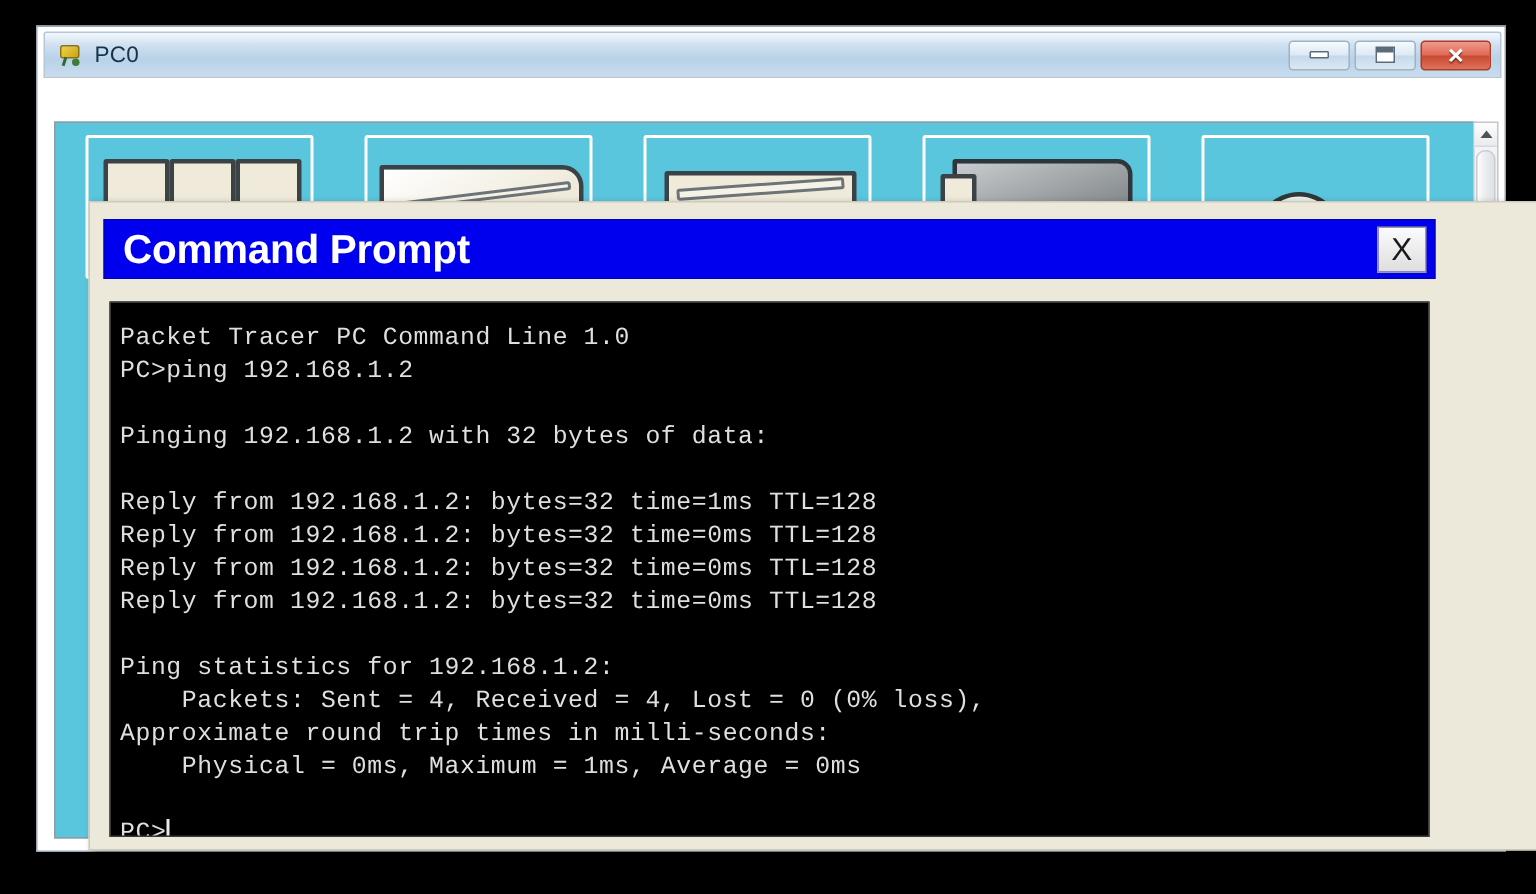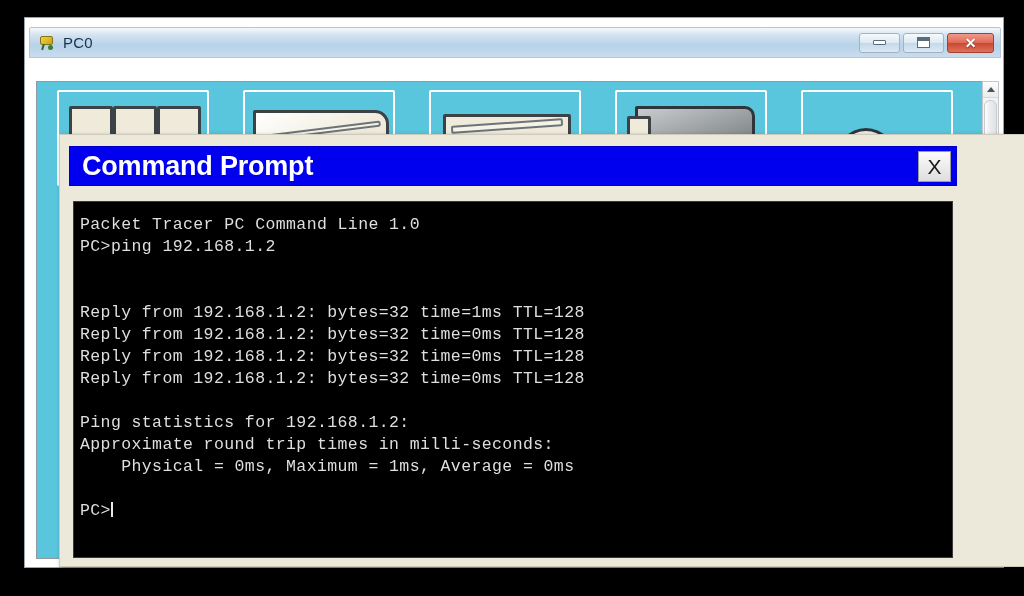--- a/index.html
+++ b/index.html
@@ -27,21 +27,21 @@
     width: 980px;
     height: 551px;
     background: #ffffff;
     border: 1px solid #9aa4ae;
     box-shadow: 0 2px 4px rgba(0,0,0,0.5);
   }
 
   
   #titlebar {
     position: absolute;
-    left: 4px; top: 9px;
+    left: 4px; top: 3px;
     width: 972px; height: 31px;
     background: linear-gradient(to bottom, #f4f8fc 0%, #cfe0f0 28%, #b8d2e8 60%, #c9dcee 100%);
     border: 1px solid #b5c6d6;
     border-radius: 2px 2px 0 0;
     display: flex;
     align-items: center;
   }
   #titlebar-left {
     display: flex;
     align-items: center;
@@ -418,27 +418,29 @@
     <div id="cmd-dialog">
       <div id="cmd-titlebar">
         <span id="cmd-title">Command Prompt</span>
         <span id="cmd-close">X</span>
       </div>
 
       <div id="terminal">
         <div class="term-line">Packet Tracer PC Command Line 1.0</div>
         <div class="term-line">PC&gt;ping 192.168.1.2</div>
         <div class="term-line blank">&nbsp;</div>
+        <div class="term-line">Pinging 192.168.1.2 with 32 bytes of data:</div>
         <div class="term-line blank">&nbsp;</div>
         <div class="term-line">Reply from 192.168.1.2: bytes=32 time=1ms TTL=128</div>
         <div class="term-line">Reply from 192.168.1.2: bytes=32 time=0ms TTL=128</div>
         <div class="term-line">Reply from 192.168.1.2: bytes=32 time=0ms TTL=128</div>
         <div class="term-line">Reply from 192.168.1.2: bytes=32 time=0ms TTL=128</div>
         <div class="term-line blank">&nbsp;</div>
         <div class="term-line">Ping statistics for 192.168.1.2:</div>
+        <div class="term-line">    Packets: Sent = 4, Received = 4, Lost = 0 (0% loss),</div>
         <div class="term-line">Approximate round trip times in milli-seconds:</div>
         <div class="term-line">    Physical = 0ms, Maximum = 1ms, Average = 0ms</div>
         <div class="term-line blank">&nbsp;</div>
         <div class="term-line"><span>PC&gt;</span><span id="cursor"></span></div>
       </div>
     </div>
 
   </div>
 </div>
 

